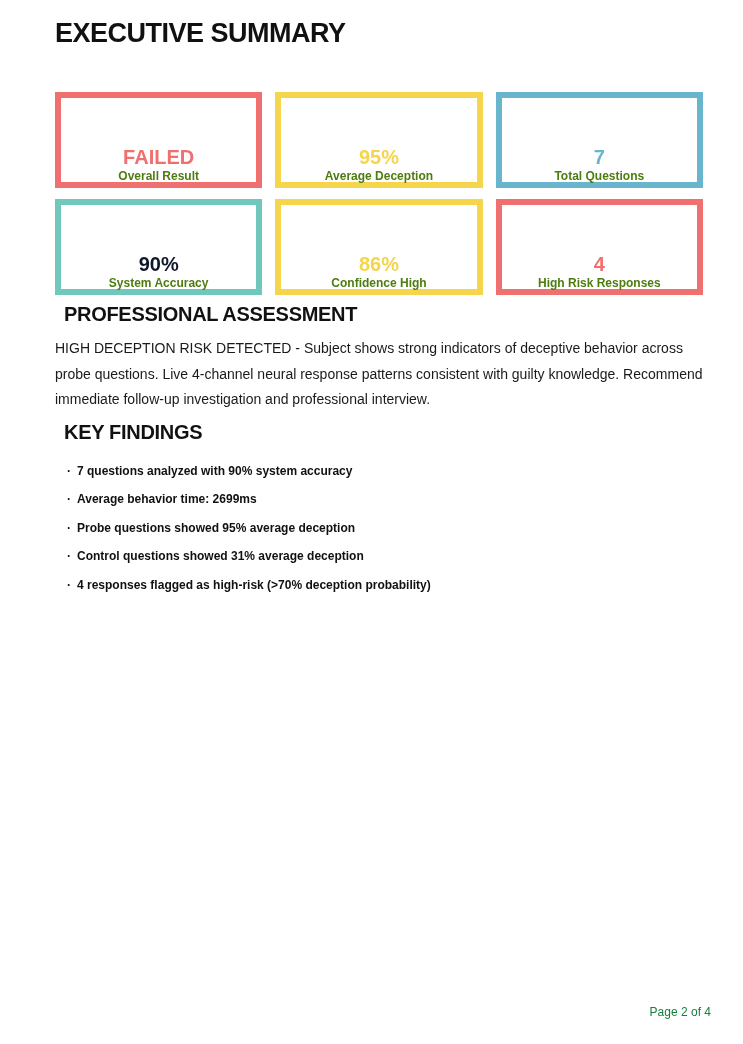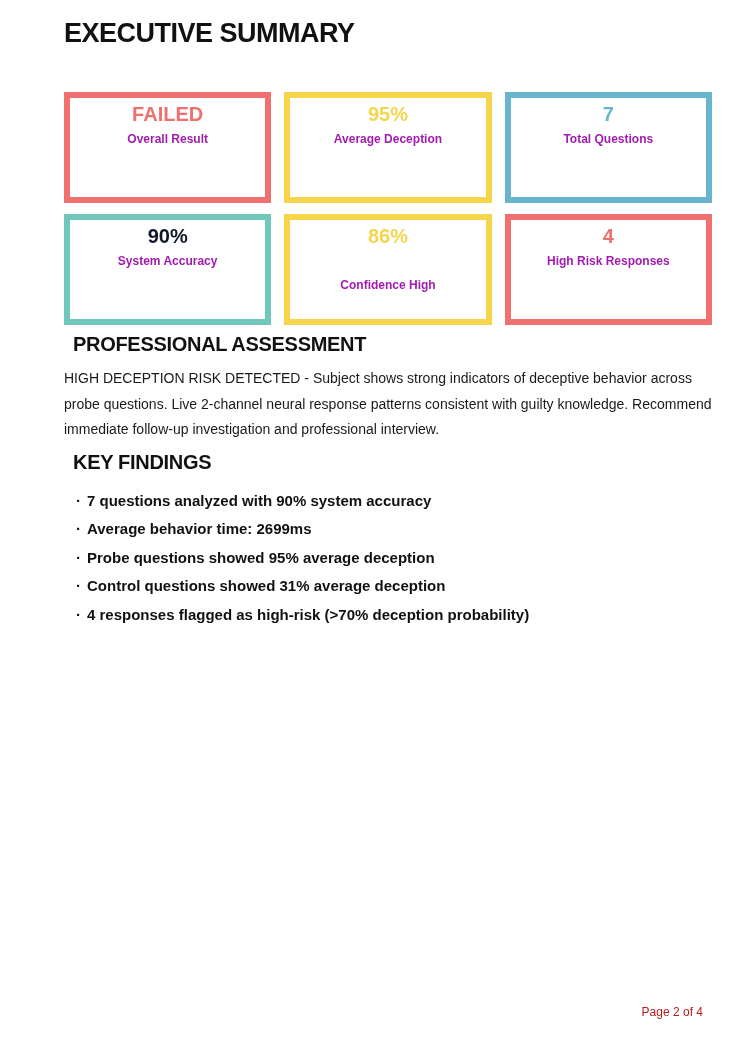--- a/index.html
+++ b/index.html
@@ -12,61 +12,61 @@
     width: 743px;
     height: 1044px;
     background: #ffffff;
     font-family: "Liberation Sans", sans-serif;
     color: #111111;
     overflow: hidden;
     box-sizing: border-box;
   }
   .content {
     position: absolute;
-    left: 64px;
+    left: 55px;
     top: 20px;
     width: 648px;
   }
   h1.page-title {
     margin: 0;
     font-size: 27px;
     line-height: 27px;
     font-weight: bold;
     letter-spacing: -0.5px;
     color: #111111;
   }
   .cards {
     margin-top: 45px;
     display: grid;
     grid-template-columns: repeat(3, 1fr);
     column-gap: 13px;
     row-gap: 11px;
   }
   .card {
     box-sizing: border-box;
-    height: 111px;
+    height: 96px;
     border: 6px solid #cccccc;
     background: #ffffff;
     display: flex;
     flex-direction: column;
     align-items: center;
-    justify-content: flex-start;
+    justify-content: flex-end;
     padding-top: 6px;
   }
   .card-value {
     font-size: 20px;
     line-height: 20px;
     font-weight: bold;
   }
   .card-label {
-    margin-top: 9px;
+    margin-top: 3px;
     font-size: 12px;
     line-height: 12px;
     font-weight: bold;
-    color: #a21caf;
+    color: #4d7c0f;
   }
   h2.section-heading {
     margin: 9px;
     font-size: 20px;
     line-height: 20px;
     font-weight: bold;
     letter-spacing: -0.3px;
     color: #111111;
   }
   .assessment-heading { margin-top: 52px; }
@@ -77,38 +77,38 @@
     font-weight: normal;
     color: #1a1a1a;
   }
   .findings-heading { margin-top: 28px; }
   ul.findings-list {
     margin: 22px 0 0 0;
     padding: 0 0 0 12px;
     list-style: none;
   }
   ul.findings-list li {
-    font-size: 15px;
+    font-size: 12px;
     line-height: 14px;
     font-weight: bold;
     color: #111111;
     margin-bottom: 14.5px;
   }
   ul.findings-list li::before {
     content: "\00B7";
     font-weight: bold;
     margin-right: 6px;
   }
   .page-footer {
     position: absolute;
-    right: 40px;
+    right: 32px;
     bottom: 26px;
     font-size: 12px;
     line-height: 12px;
-    color: #b91c1c;
+    color: #15803d;
     font-weight: normal;
   }
 </style>
 </head>
 <body>
 
 <div class="page">
   <div class="content">
 
     <h1 class="page-title">EXECUTIVE SUMMARY</h1>
@@ -128,34 +128,34 @@
       <div class="card" style="border-color: rgb(104, 181, 205);">
         <div class="card-value" style="color: rgb(104, 181, 205);">7</div>
         <div class="card-label">Total Questions</div>
       </div>
 
       <div class="card" style="border-color: rgb(111, 200, 187);">
         <div class="card-value" style="color: #0f172a;">90%</div>
         <div class="card-label">System Accuracy</div>
       </div>
 
-      <div class="card" style="border-color: rgb(245, 213, 76); gap: 24px;">
+      <div class="card" style="border-color: rgb(245, 213, 76);">
         <div class="card-value" style="color: rgb(245, 213, 76);">86%</div>
         <div class="card-label">Confidence High</div>
       </div>
 
       <div class="card" style="border-color: rgb(240, 112, 111);">
         <div class="card-value" style="color: rgb(240, 112, 111);">4</div>
         <div class="card-label">High Risk Responses</div>
       </div>
 
     </div>
 
     <h2 class="section-heading assessment-heading">PROFESSIONAL ASSESSMENT</h2>
-    <p class="assessment-body">HIGH DECEPTION RISK DETECTED - Subject shows strong indicators of deceptive behavior across probe questions. Live 2-channel neural response patterns consistent with guilty knowledge. Recommend immediate follow-up investigation and professional interview.</p>
+    <p class="assessment-body">HIGH DECEPTION RISK DETECTED - Subject shows strong indicators of deceptive behavior across probe questions. Live 4-channel neural response patterns consistent with guilty knowledge. Recommend immediate follow-up investigation and professional interview.</p>
 
     <h2 class="section-heading findings-heading">KEY FINDINGS</h2>
     <ul class="findings-list">
       <li>7 questions analyzed with 90% system accuracy</li>
       <li>Average behavior time: 2699ms</li>
       <li>Probe questions showed 95% average deception</li>
       <li>Control questions showed 31% average deception</li>
       <li>4 responses flagged as high-risk (&gt;70% deception probability)</li>
     </ul>
 

